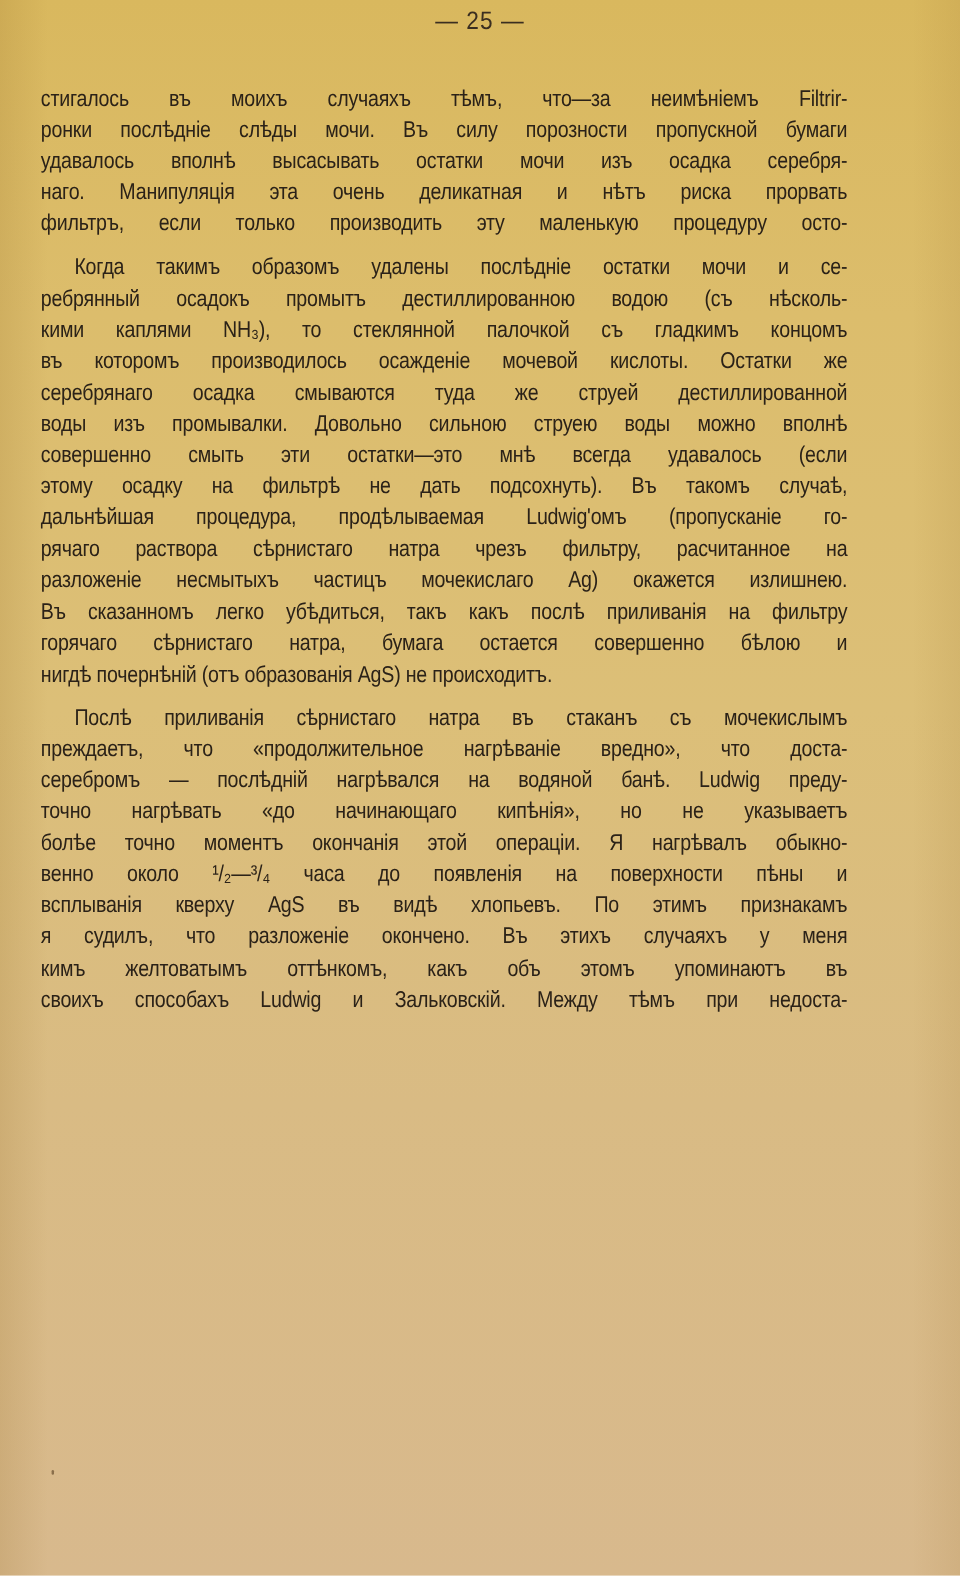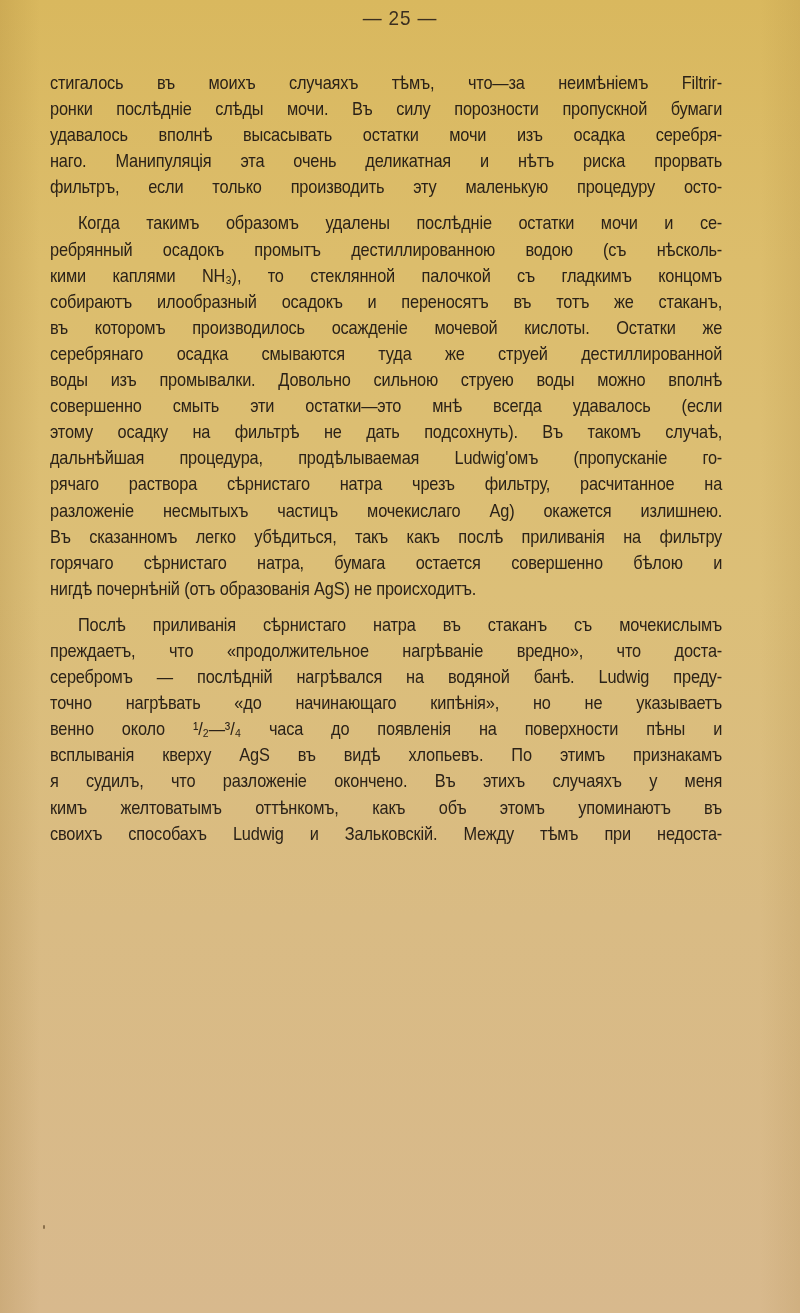--- a/index.html
+++ b/index.html
@@ -31,21 +31,21 @@
       width: 800px;
       text-align: center;
       font-family: "Liberation Sans Narrow", "Liberation Sans", "DejaVu Sans Condensed", sans-serif;
       font-size: 21px;
       letter-spacing: 1px;
       color: #3a2e20;
       transform: scaleX(0.9);
     }
     .body-text {
       position: absolute;
-      left: 50px;
+      left: 34px;
       top: 70px;
       width: 672px;
     }
     .line {
       display: block;
       height: 26.1px;
       line-height: 26px;
       font-family: "Liberation Sans", "DejaVu Sans", sans-serif;
       font-size: 19px;
       white-space: nowrap;
@@ -120,23 +120,20 @@
       <div class="line indent">
           <span class="cond">Когда такимъ образомъ удалены послѣдніе остатки мочи и се-</span>
         </div>
       <div class="line">
           <span class="cond">ребрянный осадокъ промытъ дестиллированною водою (съ нѣсколь-</span>
         </div>
       <div class="line">
           <span class="cond">кими каплями NH₃), то стеклянной палочкой съ гладкимъ концомъ</span>
         </div>
       <div class="line">
-          <span class="cond">собираютъ илообразный осадокъ и переносятъ въ тотъ же стаканъ,</span>
-        </div>
-      <div class="line">
           <span class="cond">въ которомъ производилось осажденіе мочевой кислоты. Остатки же</span>
         </div>
       <div class="line">
           <span class="cond">серебрянаго осадка смываются туда же струей дестиллированной</span>
         </div>
       <div class="line">
           <span class="cond">воды изъ промывалки. Довольно сильною струею воды можно вполнѣ</span>
         </div>
       <div class="line">
           <span class="cond">совершенно смыть эти остатки—это мнѣ всегда удавалось (если</span>
@@ -173,20 +170,23 @@
       <div class="line">
           <span class="cond">преждаетъ, что «продолжительное нагрѣваніе вредно», что доста-</span>
         </div>
       <div class="line">
           <span class="cond">серебромъ — послѣдній нагрѣвался на водяной банѣ. Ludwig преду-</span>
         </div>
       <div class="line">
           <span class="cond">точно нагрѣвать «до начинающаго кипѣнія», но не указываетъ</span>
         </div>
       <div class="line">
+          <span class="cond">болѣе точно моментъ окончанія этой операціи. Я нагрѣвалъ обыкно-</span>
+        </div>
+      <div class="line">
           <span class="cond">венно около ¹/₂—³/₄ часа до появленія на поверхности пѣны и</span>
         </div>
       <div class="line">
           <span class="cond">всплыванія кверху AgS въ видѣ хлопьевъ. По этимъ признакамъ</span>
         </div>
       <div class="line">
           <span class="cond">я судилъ, что разложеніе окончено. Въ этихъ случаяхъ у меня</span>
         </div>
       <div class="line">
           <span class="cond">кимъ желтоватымъ оттѣнкомъ, какъ объ этомъ упоминаютъ въ</span>

